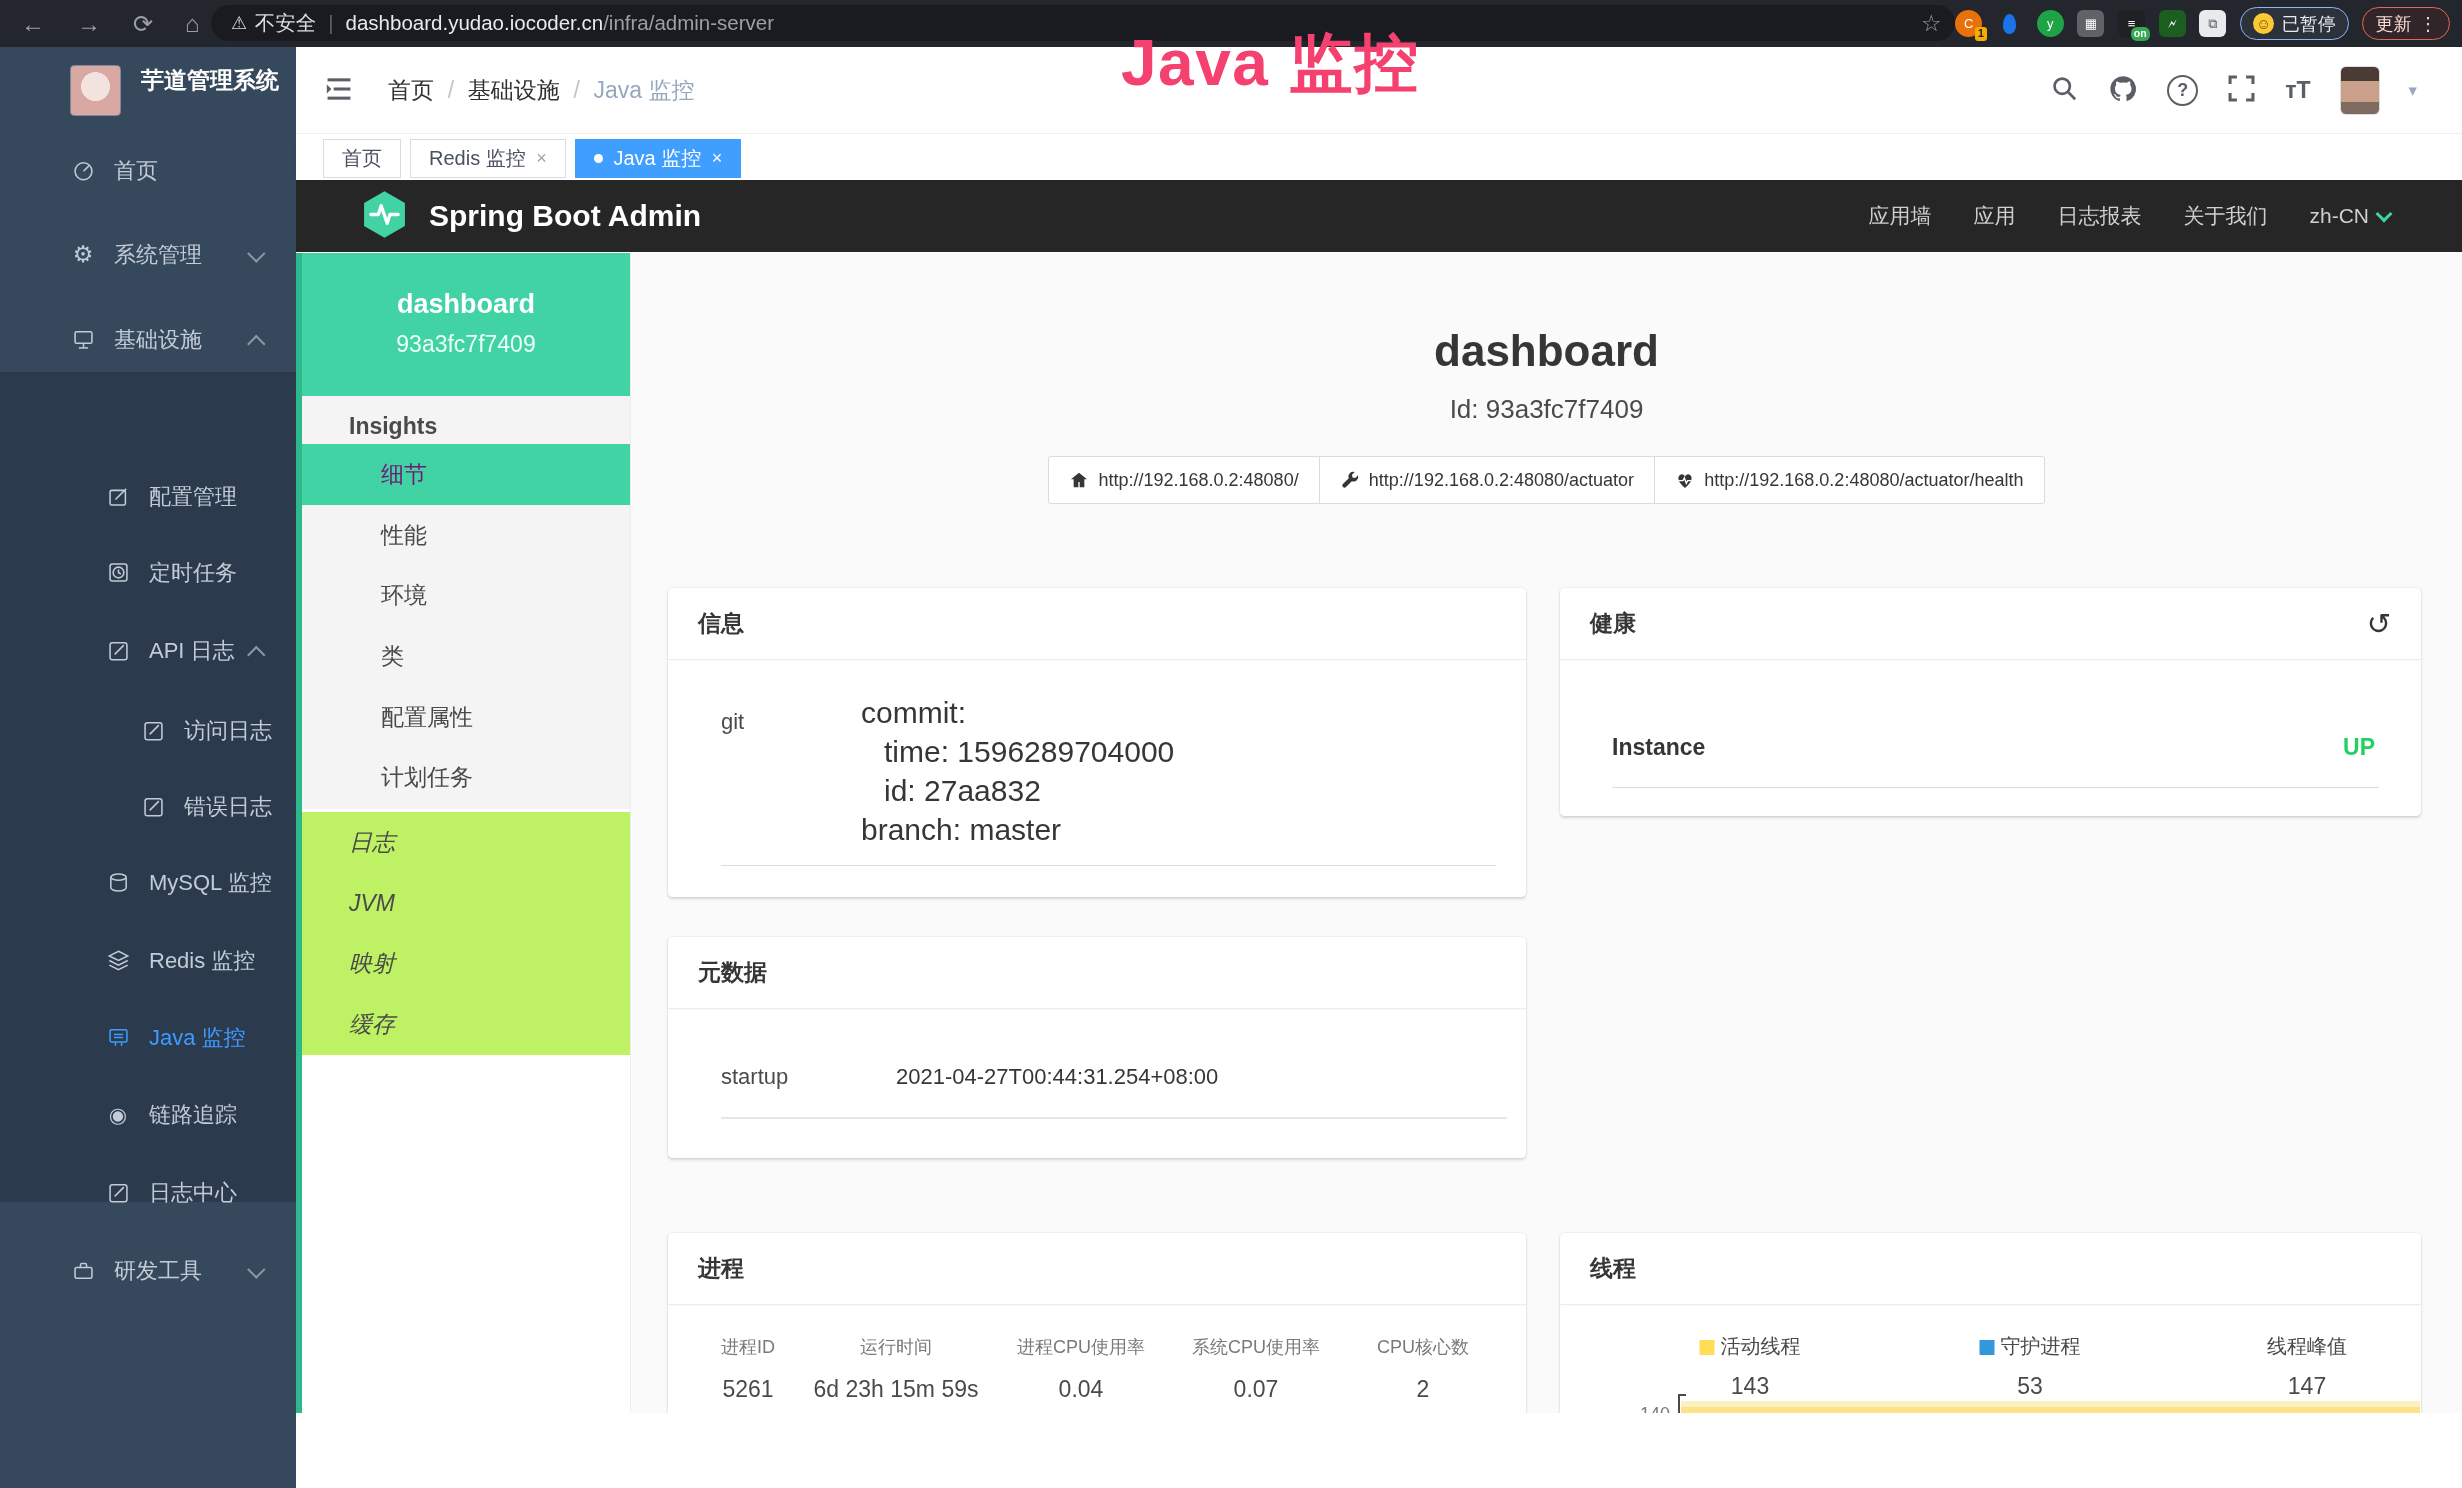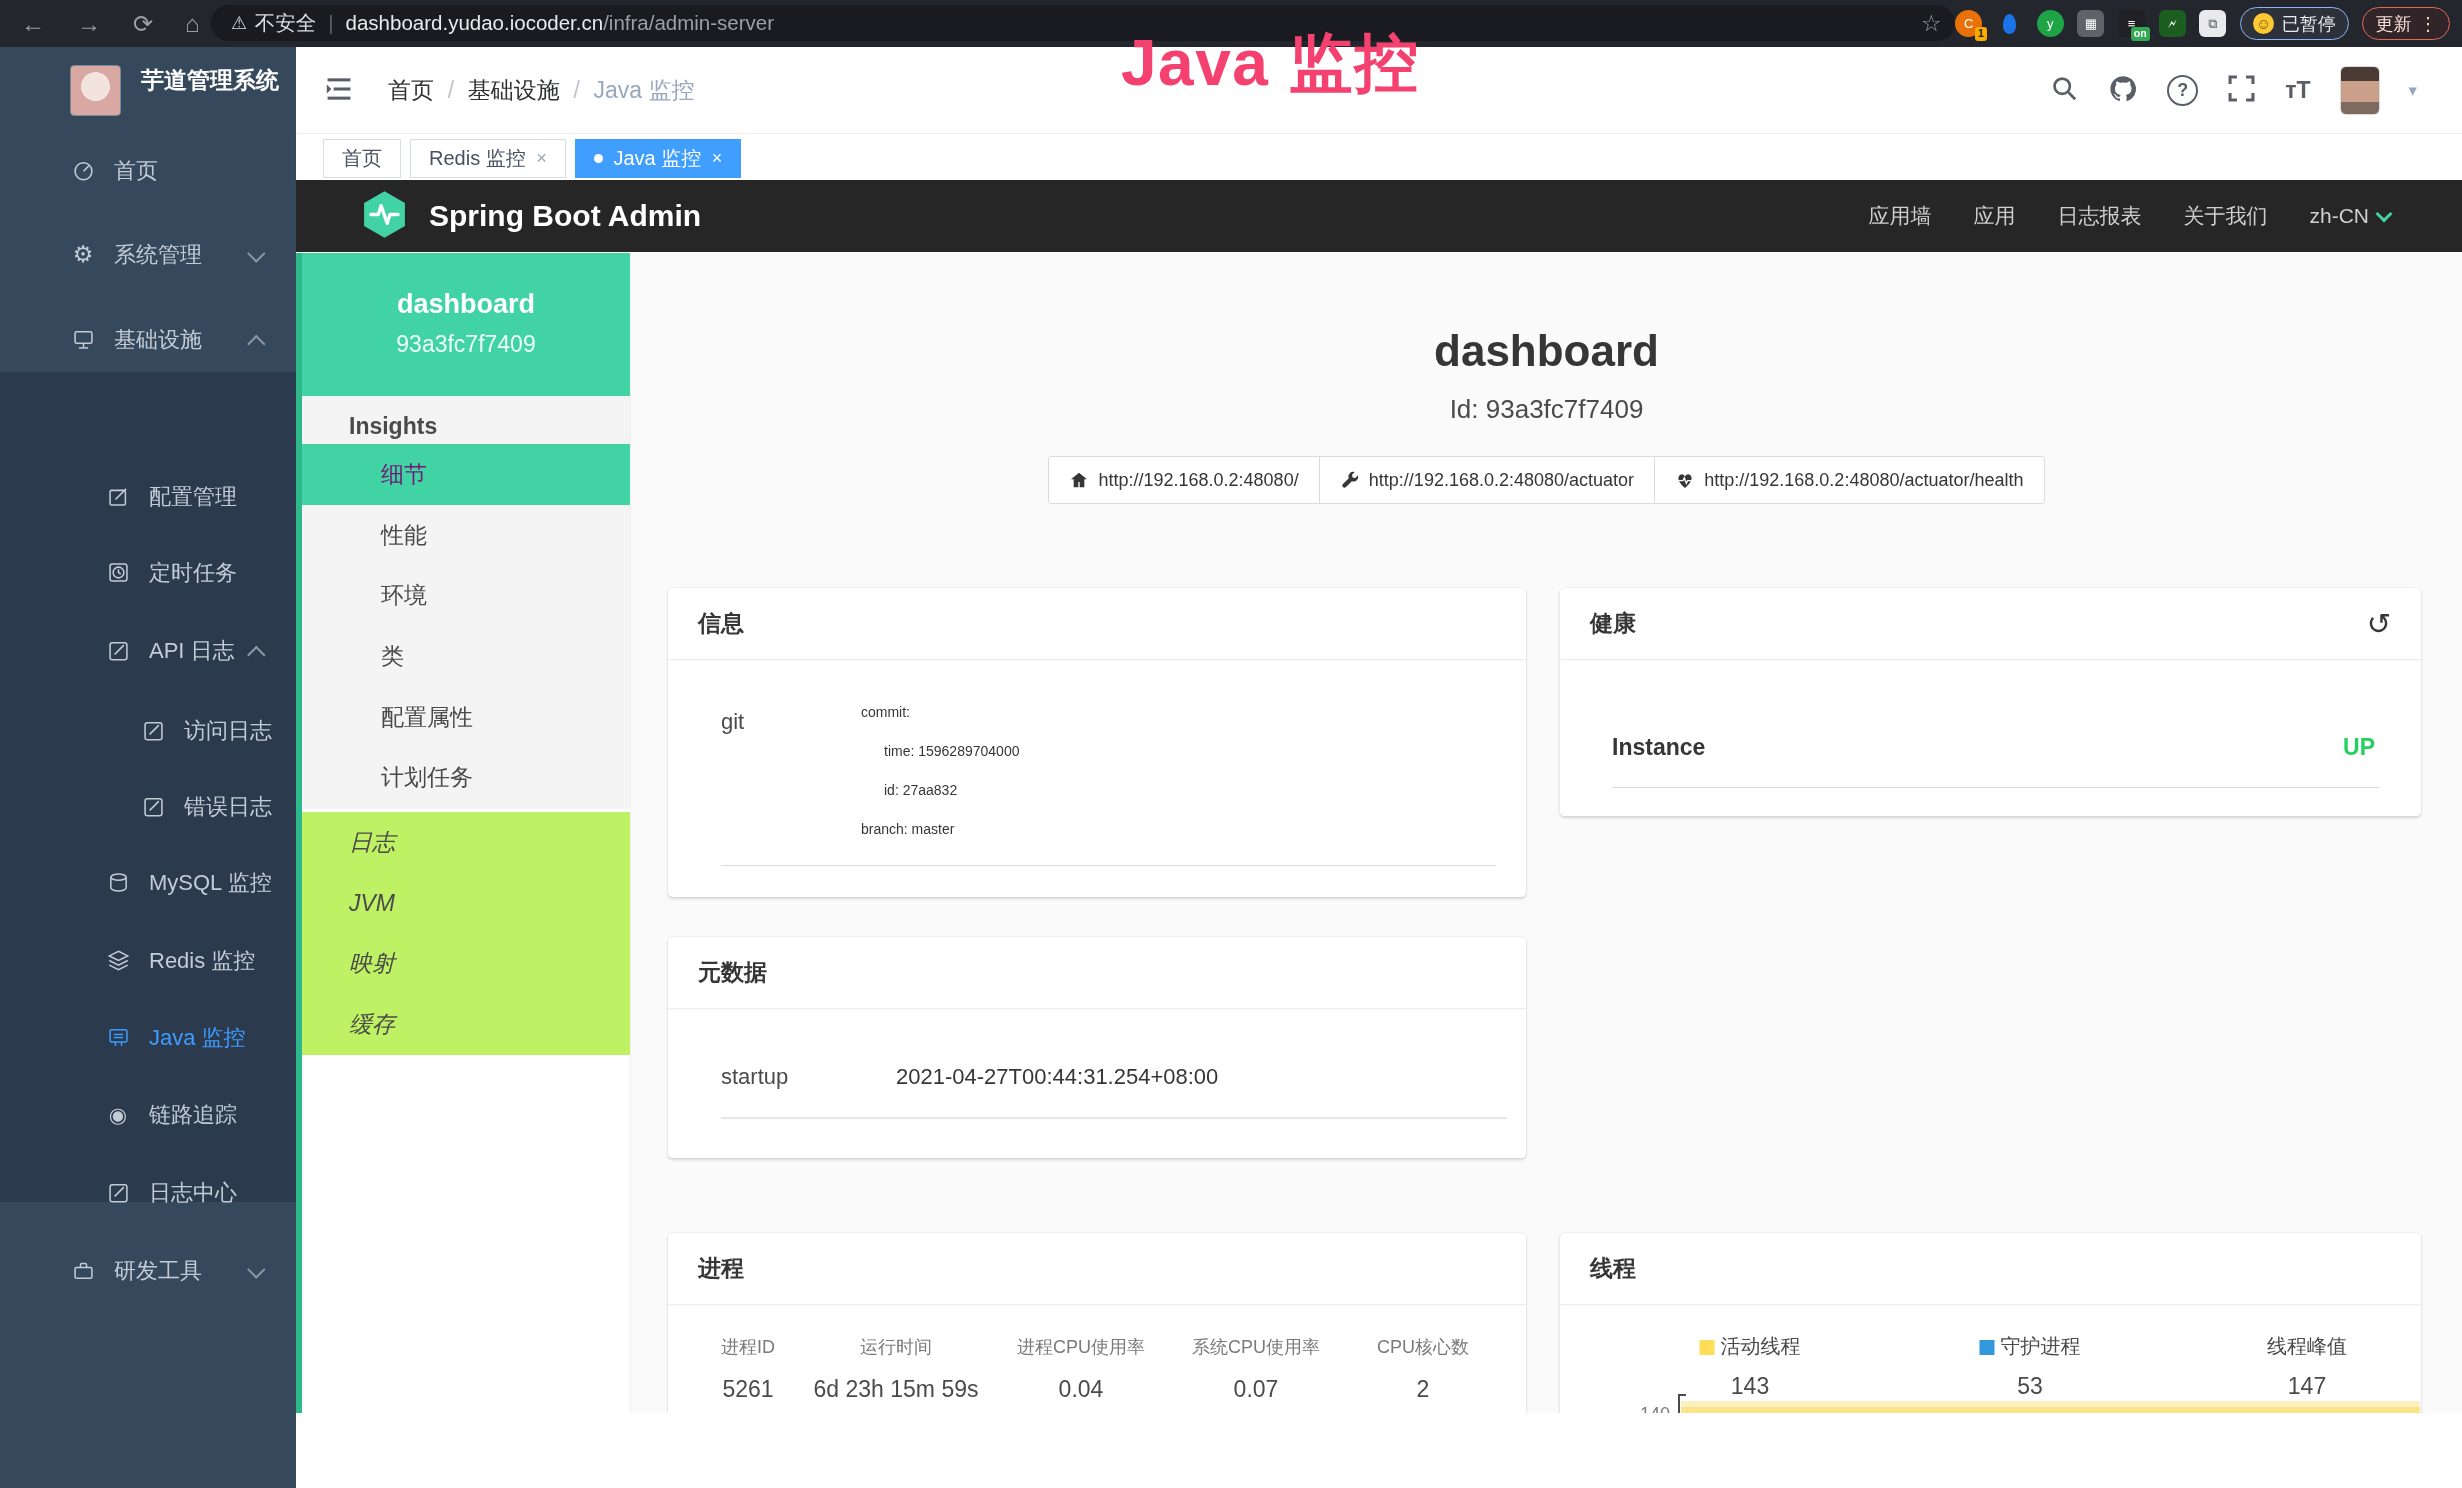--- a/index.html
+++ b/index.html
@@ -12,21 +12,21 @@
   .urlpill{position:absolute;left:211px;top:5.3px;width:1744px;height:36px;border-radius:18px;background:#191b20;
     display:flex;align-items:center;color:#e8eaed;font-size:20.5px;padding-left:20px;box-sizing:border-box;}
   .urlpill .warn{color:#dadce0;margin-right:7.6px;font-size:18px;}
   .urlpill .sec{color:#dadce0;margin-right:12px;}
   .urlpill .sep{color:#5f6368;margin-right:12px;}
   .urlpill .path{color:#9aa0a6;}
   .bright{position:absolute;right:12px;top:0;height:47px;display:flex;align-items:center;gap:13.7px;}
   .star{color:#9aa0a6;font-size:23px;}
   .ext{width:27px;height:27px;border-radius:6px;display:flex;align-items:center;justify-content:center;font-size:13px;color:#fff;position:relative;}
   .badge{position:absolute;right:-4.6px;bottom:-3.8px;background:#f9ab00;color:#202124;font-size:10.6px;border-radius:3px;padding:0 3px;line-height:13.7px;font-weight:bold;}
-  .badge.green{background:#34a853;color:#fff;}
+  .badge.green{background:#34a853;color:#fff;border-radius:6px;}
   .pill{height:33px;border-radius:16.7px;display:flex;align-items:center;padding:0 12px;font-size:18px;gap:7.6px;box-sizing:border-box;}
   .paused{border:1.5px solid #8ab4f8;color:#e8eaed;background:#2d3139;}
   .emoji{width:21px;height:21px;border-radius:50%;background:#fcc934;color:#7a5300;font-size:15px;display:flex;align-items:center;justify-content:center;}
   .update{border:1.5px solid #e06a4f;color:#f6ddd5;background:#32252a;}
   .update .dots{color:#f6ddd5;font-size:18px;letter-spacing:0;}
   
   .annotation{position:absolute;left:1121px;top:20px;z-index:60;font-size:64px;font-weight:bold;letter-spacing:1.5px;}
   
   .sidebar{position:absolute;left:0;top:47px;width:296px;height:1442px;background:#36495c;}
   .logo{position:absolute;left:0;top:18px;width:296px;height:61px;display:flex;align-items:flex-start;}
@@ -89,21 +89,21 @@
   .btngroup{position:absolute;left:0;top:203px;width:1833px;display:flex;justify-content:center;}
   .lbtn{height:46px;display:flex;align-items:center;background:#fff;border:0.8px solid #dbdbdb;padding:0 20px;font-size:18px;color:#363636;cursor:pointer;margin-left:-0.8px;}
   .lbtn:first-child{border-radius:3px 0 0 3px;margin-left:0;}
   .lbtn:last-child{border-radius:0 3px 3px 0;}
   .lbtn svg{margin-right:9px;}
   .card{position:absolute;background:#fff;border-radius:4.6px;box-shadow:0 1.5px 3px rgba(10,10,10,.14),0 0 0 0.8px rgba(10,10,10,.03);}
   .chdr{position:absolute;left:0;top:0;right:0;height:72px;display:flex;align-items:center;padding:0 30px;font-size:23px;font-weight:bold;color:#363636;border-bottom:1.5px solid #ededed;box-sizing:border-box;box-shadow:0 2.3px 2.3px -1.5px rgba(0,0,0,.05);}
   .divline{position:absolute;border-bottom:0.8px solid #dcdcdc;}
   .lab{font-size:22px;color:#4a4a4a;position:absolute;}
   .val{font-size:22px;color:#363636;position:absolute;}
-  .vlines{position:absolute;line-height:39px;font-size:14px;color:#363636;}
+  .vlines{position:absolute;line-height:39px;font-size:30px;color:#363636;}
   .vlines .indent{padding-left:23px;}
   .hist{margin-left:auto;font-size:29px;color:#363636;font-weight:normal;cursor:pointer;}
   .up{font-weight:bold;font-size:23px;position:absolute;}
   .colh{position:absolute;transform:translateX(-50%);font-size:18px;color:#7a7a7a;white-space:nowrap;}
   .colv{position:absolute;transform:translateX(-50%);font-size:23px;color:#4a4a4a;white-space:nowrap;}
   .chip{display:inline-block;width:15px;height:15px;margin-right:6px;vertical-align:-1.5px;}
   .ytick{position:absolute;font-size:18px;color:#7a7a7a;text-align:right;width:46px;}
   .axis{position:absolute;background:#4a4a4a;}
   .legend-item{position:absolute;transform:translateX(-50%);font-size:20px;color:#4a4a4a;white-space:nowrap;}
 </style>

